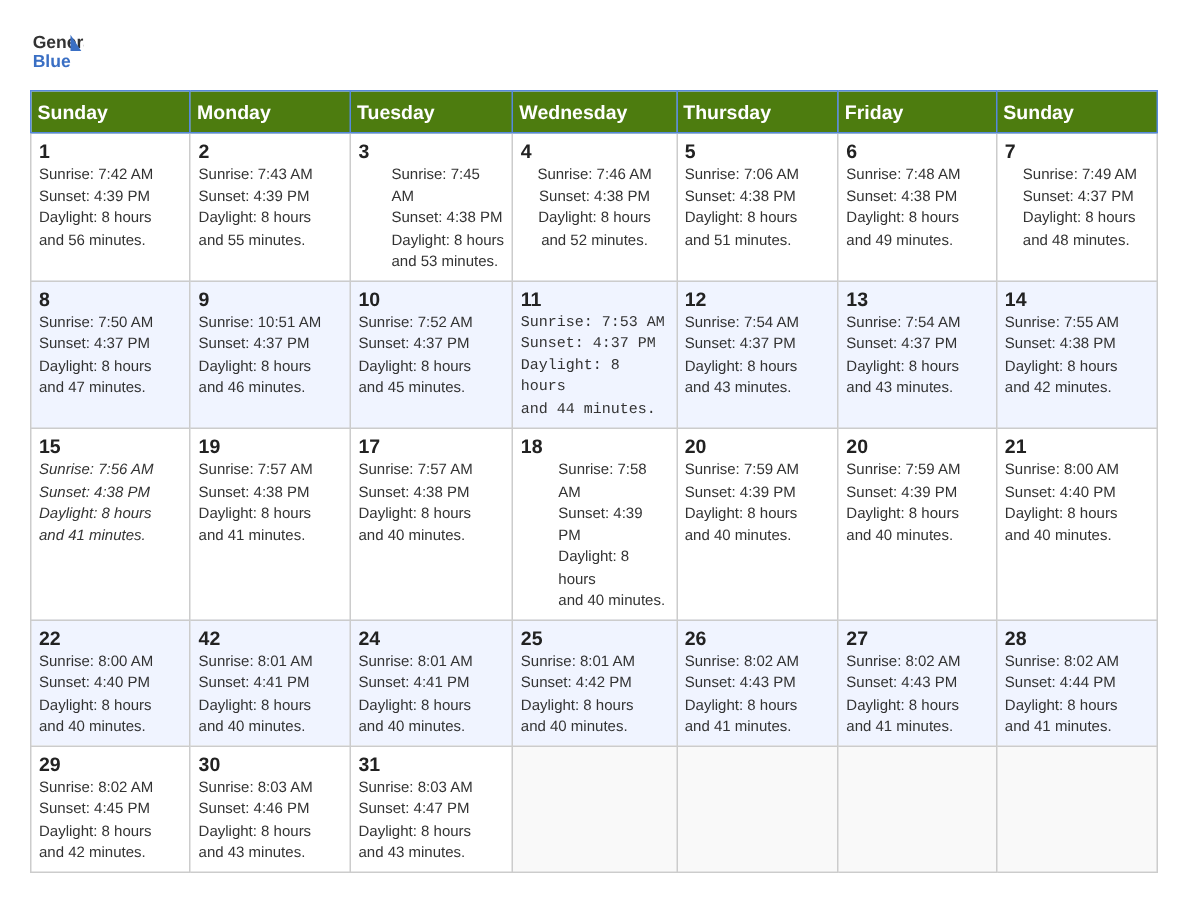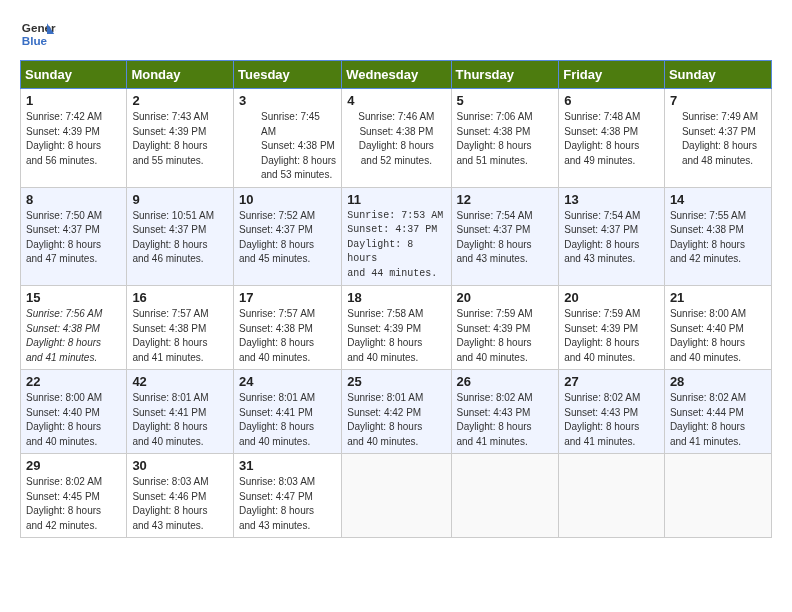--- a/index.html
+++ b/index.html
@@ -223,36 +223,36 @@
         </tr>
         <tr>
           <td>
             <span class="day-num">15</span>
             <div class="day-info" style="white-space: pre-line; font-style: italic;">Sunrise: 7:56 AM
 Sunset: 4:38 PM
 Daylight: 8 hours
 and 41 minutes.</div>
           </td>
           <td>
-            <span class="day-num">16</span>
+            <span class="day-num">19</span>
             <div class="day-info" style="white-space: pre-line;">Sunrise: 7:57 AM
 Sunset: 4:38 PM
 Daylight: 8 hours
 and 41 minutes.</div>
           </td>
           <td>
             <span class="day-num">17</span>
             <div class="day-info" style="white-space: pre-line;">Sunrise: 7:57 AM
 Sunset: 4:38 PM
 Daylight: 8 hours
 and 40 minutes.</div>
           </td>
           <td>
             <span class="day-num">18</span>
-            <div class="day-info" style="white-space: pre-line;">Sunrise: 7:58 AM
+            <div class="day-info" style="white-space: pre-line; margin-left: 25px;">Sunrise: 7:58 AM
 Sunset: 4:39 PM
 Daylight: 8 hours
 and 40 minutes.</div>
           </td>
           <td>
             <span class="day-num">20</span>
             <div class="day-info" style="white-space: pre-line;">Sunrise: 7:59 AM
 Sunset: 4:39 PM
 Daylight: 8 hours
 and 40 minutes.</div>

